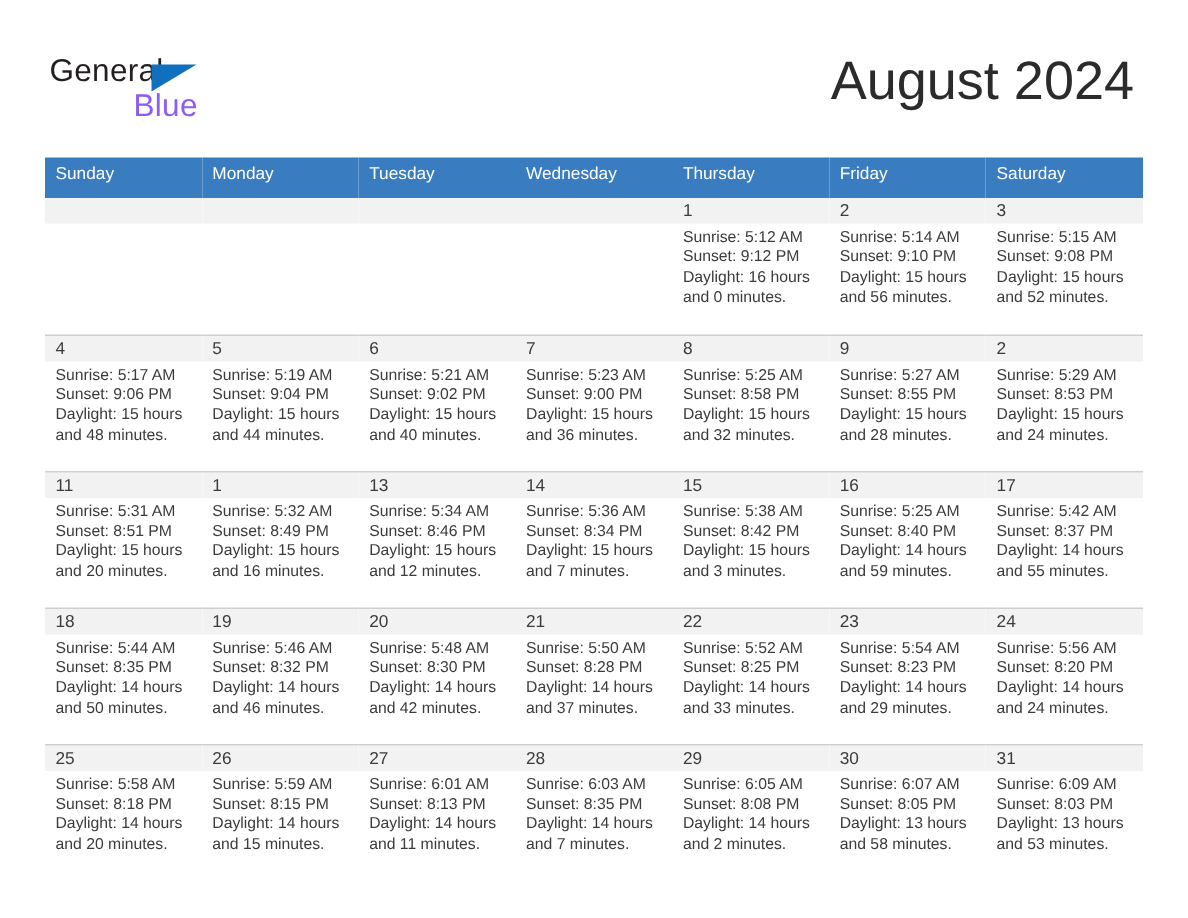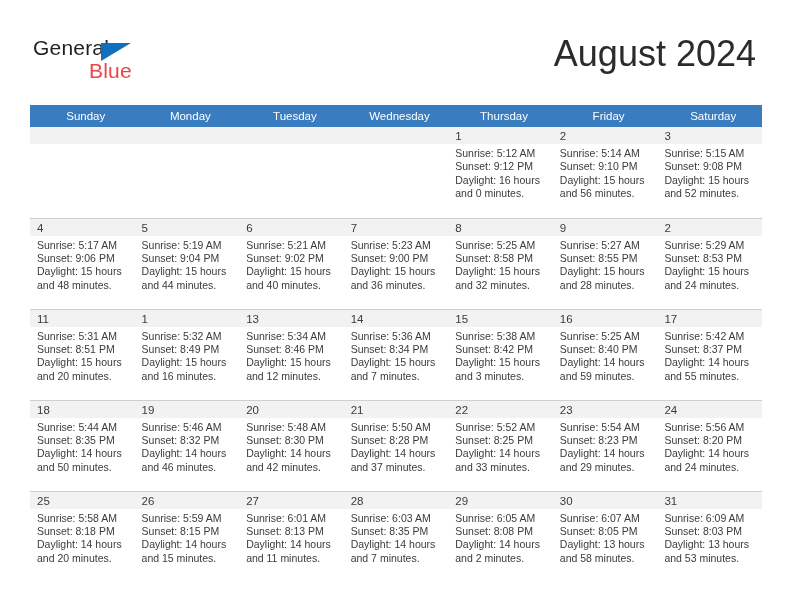--- a/index.html
+++ b/index.html
@@ -51,21 +51,21 @@
     width: 0;
     height: 0;
     border-left: 30px solid #1070bd;
     border-bottom: 18px solid transparent;
   }
   .logo-blue {
     position: absolute;
     left: 56px;
     top: 23px;
     font-size: 21px;
-    color: #ef4444;
+    color: #8b5cf6;
     letter-spacing: 0.2px;
   }
 
   .title {
     position: absolute;
     right: 36px;
     top: 33px;
     font-size: 36px;
     color: #2b2b2b;
     text-align: right;
@@ -89,22 +89,22 @@
     top: 105px;
     width: 732px;
     border-collapse: collapse;
     table-layout: fixed;
   }
   .cal th {
     background: #3a7cc0;
     color: #ffffff;
     font-size: 11.5px;
     font-weight: normal;
-    text-align: center;
-    padding: 5px 0 5px 7px;
+    text-align: left;
+    padding: 5px 0 10px 7px;
     height: 19px;
     box-sizing: border-box;
   }
   .cal td {
     width: 104.57px;
     height: 91px;
     vertical-align: top;
     padding: 0;
     border-top: 1px solid #d4d4d4;
     background: #ffffff;

